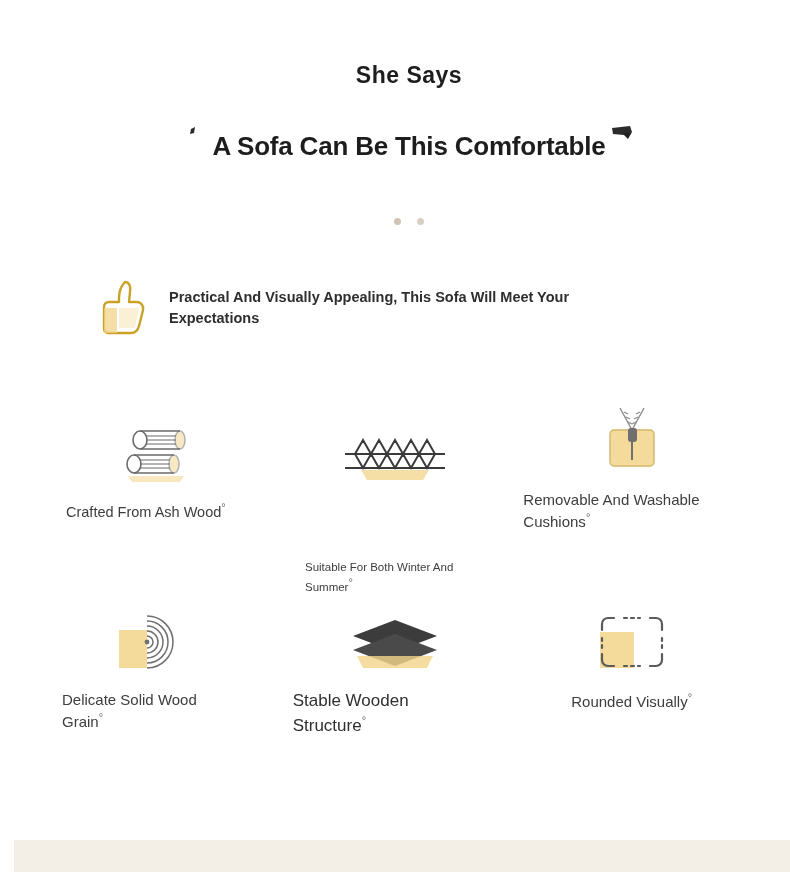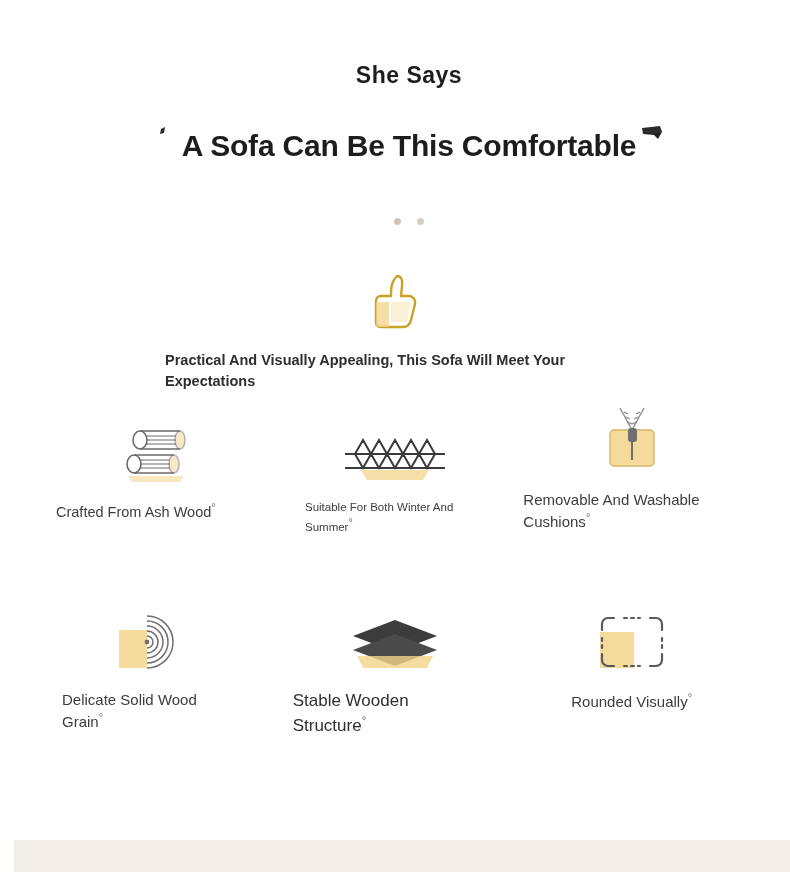--- a/index.html
+++ b/index.html
@@ -35,21 +35,21 @@
     letter-spacing: 0.5px;
     color: #1d1d1d;
     line-height: 1.2;
   }
   .headline-wrap {
     position: relative;
     margin-top: 30px;
     height: 52px;
   }
   .headline {
-    font-size: 30px;
+    font-size: 26px;
     font-weight: bold;
     color: #1d1d1d;
     letter-spacing: -0.2px;
     line-height: 52px;
     display: inline-block;
     position: relative;
   }
   .quote-left, .quote-right {
     position: absolute;
     top: 6px;
@@ -86,21 +86,20 @@
   }
 
   
   .banner {
     margin: 50px 0 0 0;
     padding: 0 95px 0 95px;
     display: flex;
     align-items: center;
     gap: 18px;
     height: 72px;
-    flex-direction: column;
   }
   .thumb-icon {
     width: 56px;
     height: 60px;
     flex: 0 0 56px;
     position: relative;
   }
   .banner-text {
     font-size: 14.5px;
     font-weight: bold;
@@ -149,27 +148,27 @@
     font-size: 15px;
   }
   .deg {
     font-size: 11px;
     color: #6b6b6b;
     vertical-align: super;
   }
 
   
   .f1 { transform: translate(0px, 0px); }
-  .f2 { transform: translate(0px, 0px); }
+  .f2 { transform: translate(0px, 0px); justify-content: space-between; }
   .f3 { transform: translate(0px, -10px); }
   .f4 { transform: translate(0px, 0px); }
   .f5 { transform: translate(0px, 0px); }
   .f6 { transform: translate(0px, 0px); }
 
-  .f1 .feature-label { align-self: flex-start; margin-left: 16px; text-align: center; }
+  .f1 .feature-label { align-self: flex-start; margin-left: 26px; text-align: center; }
   .f2 .feature-label { align-self: center; }
   .f3 .feature-label { align-self: flex-start; margin-left: 10px; }
   .f4 .feature-label { align-self: flex-start; margin-left: 16px; }
   .f5 .feature-label { align-self: flex-start; margin-left: 22px; }
   .f6 .feature-label { align-self: center; }
 
   
   .footer-strip {
     position: absolute;
     left: 0;

